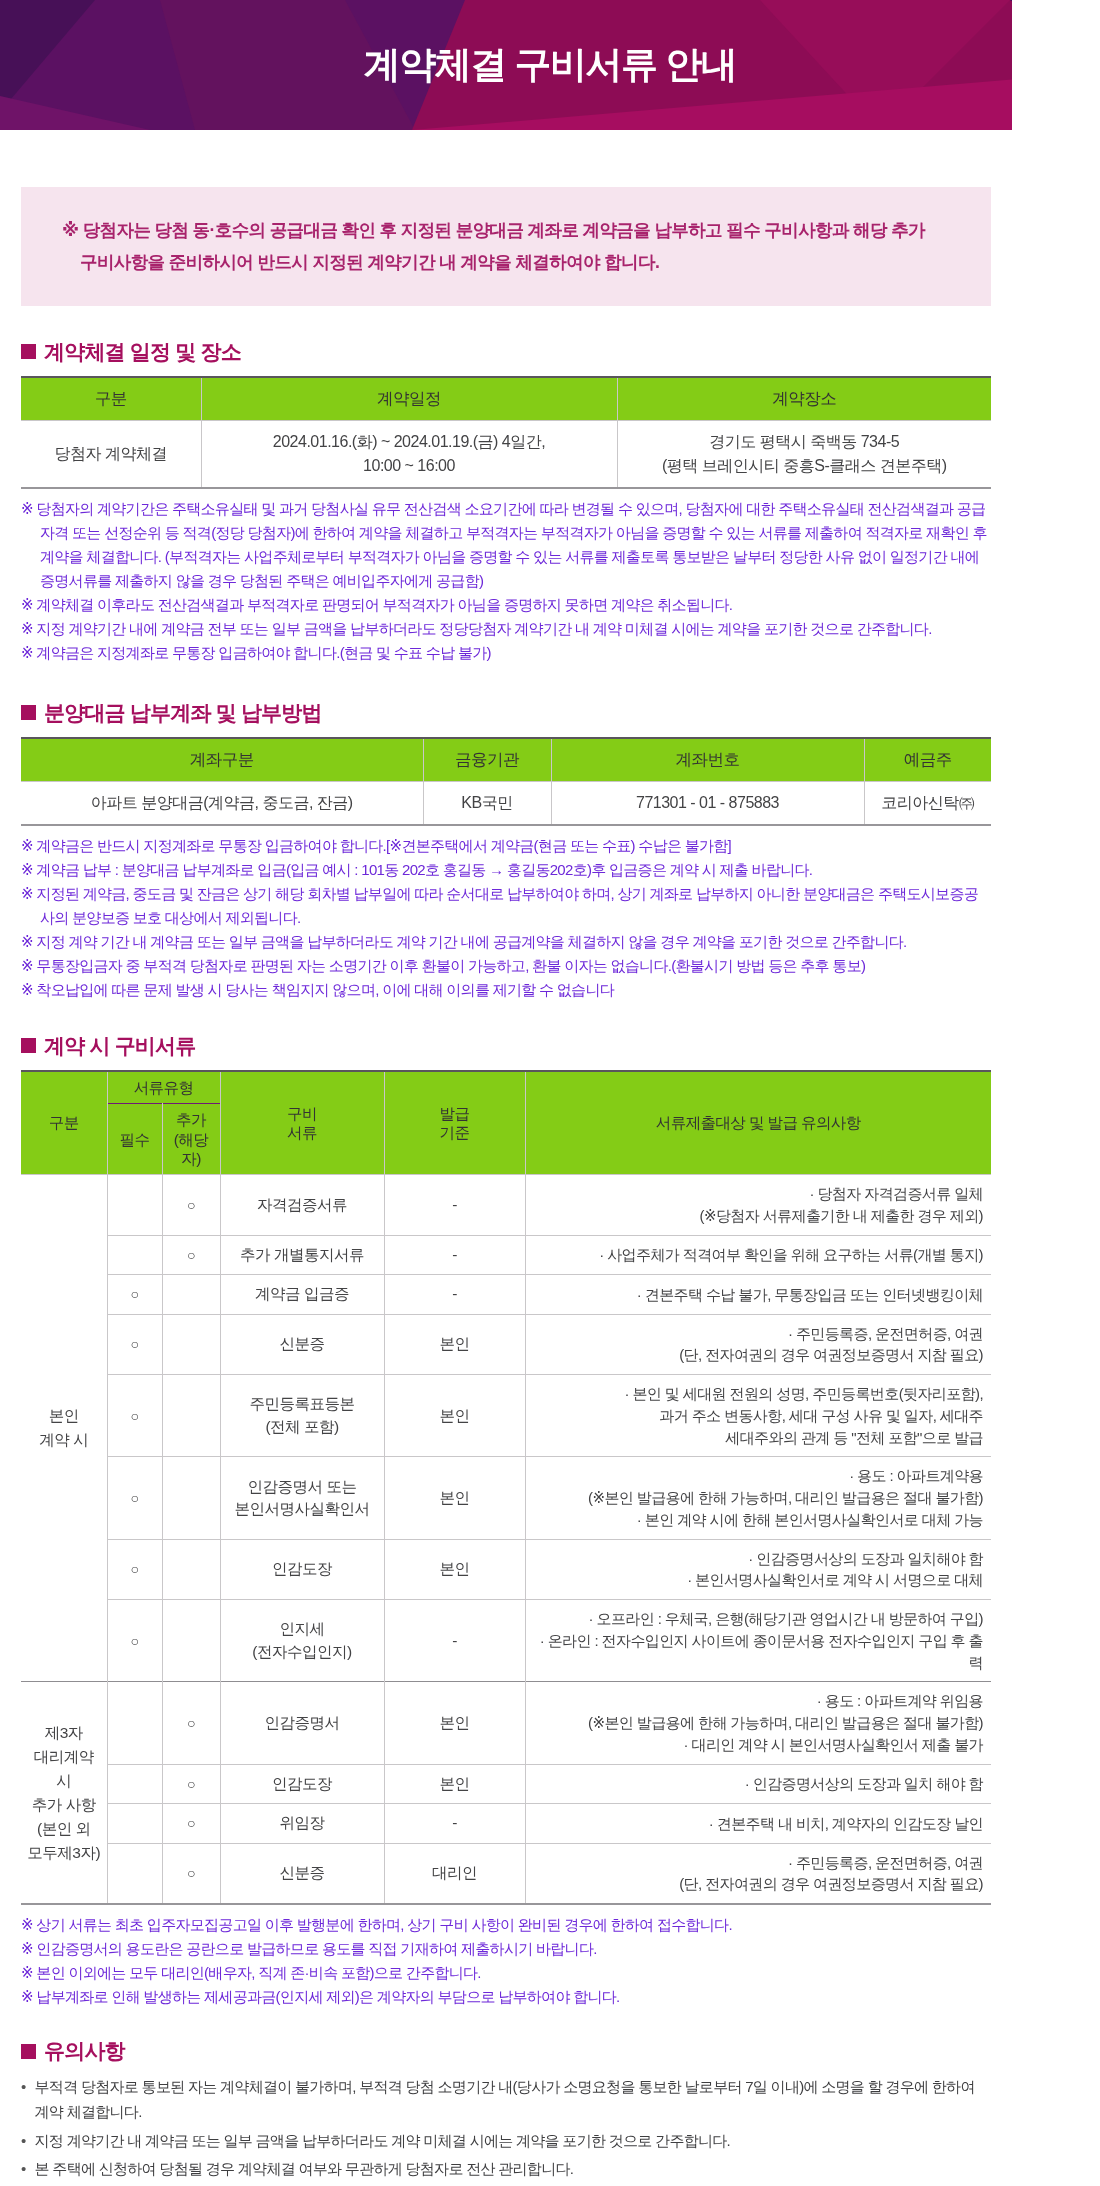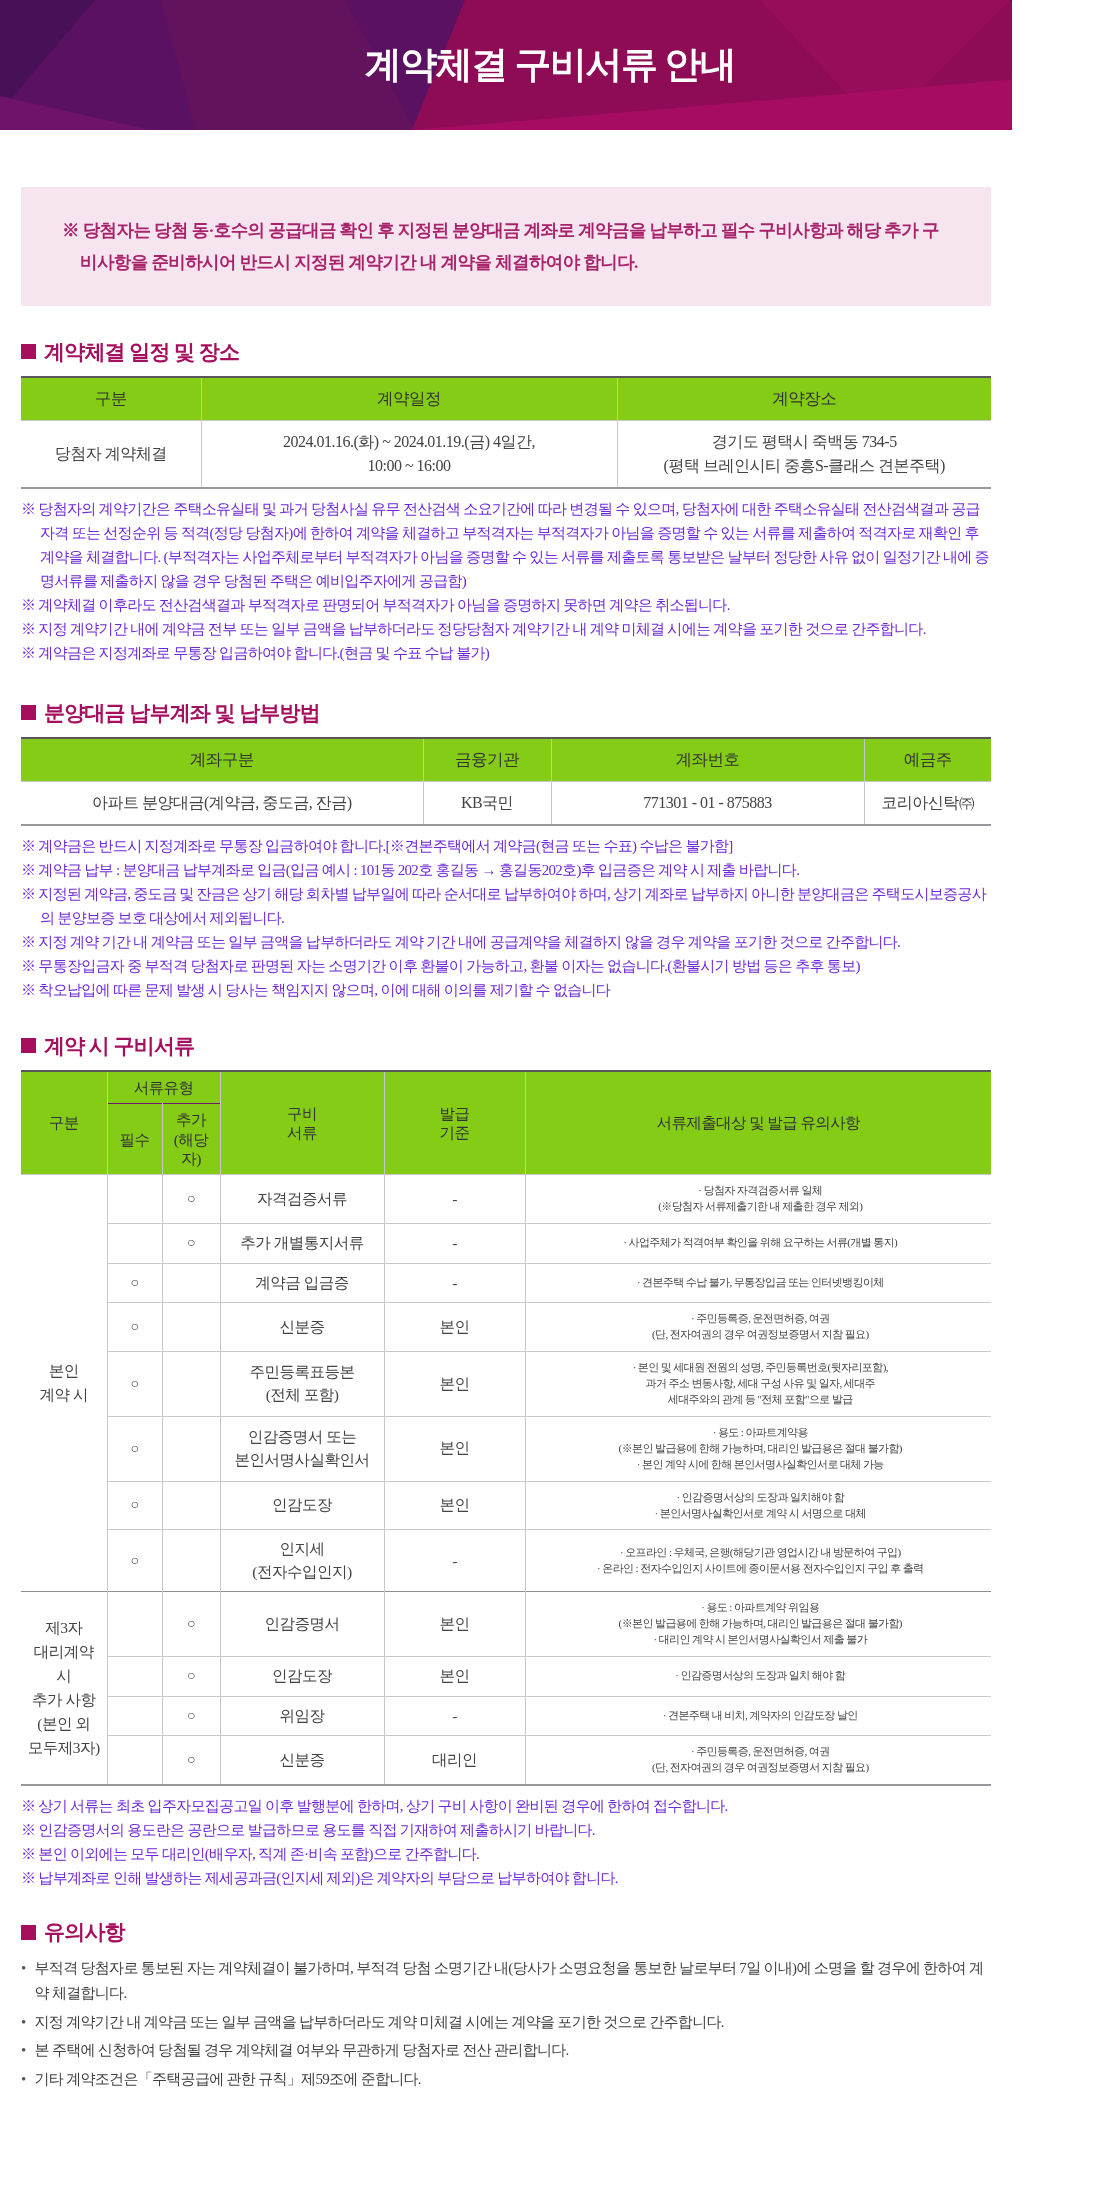--- a/index.html
+++ b/index.html
@@ -1,18 +1,18 @@
 <!DOCTYPE html>
 <html><head>
 <meta charset="utf-8">
 <title>계약체결 구비서류 안내</title>
 <style>
   * { margin:0; padding:0; box-sizing:border-box; }
   body { background:#fff; font-family:"Liberation Sans","DejaVu Sans",sans-serif; color:#3e3e40; }
-  .page { width:1012px; height:2186px; overflow:hidden; background:#fff; position:relative;font-family:Liberation Serif, serif; }
+  .page { width:1012px; height:2186px; overflow:hidden; background:#fff; position:relative; }
 
   
   .banner { position:relative; width:1100px; height:130px; overflow:hidden; }
   .banner svg { position:absolute; inset:0; display:block; }
   .banner-title {
     position:absolute; inset:0; display:flex; align-items:center; justify-content:center;
     color:#fff; font-size:37px; font-weight:bold; letter-spacing:-1.5px;
   }
 
   .content { padding:0 21px; }
@@ -48,21 +48,21 @@
   .t-simple tbody td { font-size:16px; padding:9px 4px; line-height:1.5; letter-spacing:-0.5px; color:#434345; }
   .t1 col.c1 { width:180px; } .t1 col.c2 { width:416px; }
   .t2 col.c1 { width:402px; } .t2 col.c2 { width:128px; } .t2 col.c3 { width:313px; }
 
   
   .t3 { font-size:15.5px; }
   .t3 col.cg { width:86px; } .t3 col.cr { width:55px; } .t3 col.ca { width:58px; }
   .t3 col.cd { width:164px; } .t3 col.cs { width:141px; }
   .t3 thead th { font-size:15.5px; line-height:1.25; padding:6px 2px; letter-spacing:-0.6px; }
   .t3 tbody td { padding:8px 4px; line-height:1.45; letter-spacing:-0.5px; color:#434345; }
-  .t3 td.detail { text-align:center; padding-left:12px; padding-right:8px; font-size:11px; letter-spacing:-0.6px; }
+  .t3 td.detail { text-align:right; padding-left:12px; padding-right:8px; font-size:15px; letter-spacing:-0.6px; }
   .t3 td.group { font-size:15.5px; line-height:1.55; }
   .t3 td.mark { font-size:14px; }
   .t3 .grp2-start td { border-top:1px solid #8f8d91; }
 
   
   .notes { list-style:none; margin-top:8px; }
   .notes li {
     font-size:15px; line-height:1.6; letter-spacing:-0.7px; color:#6d28d9;
     padding-left:19px; text-indent:-19px;
   }

